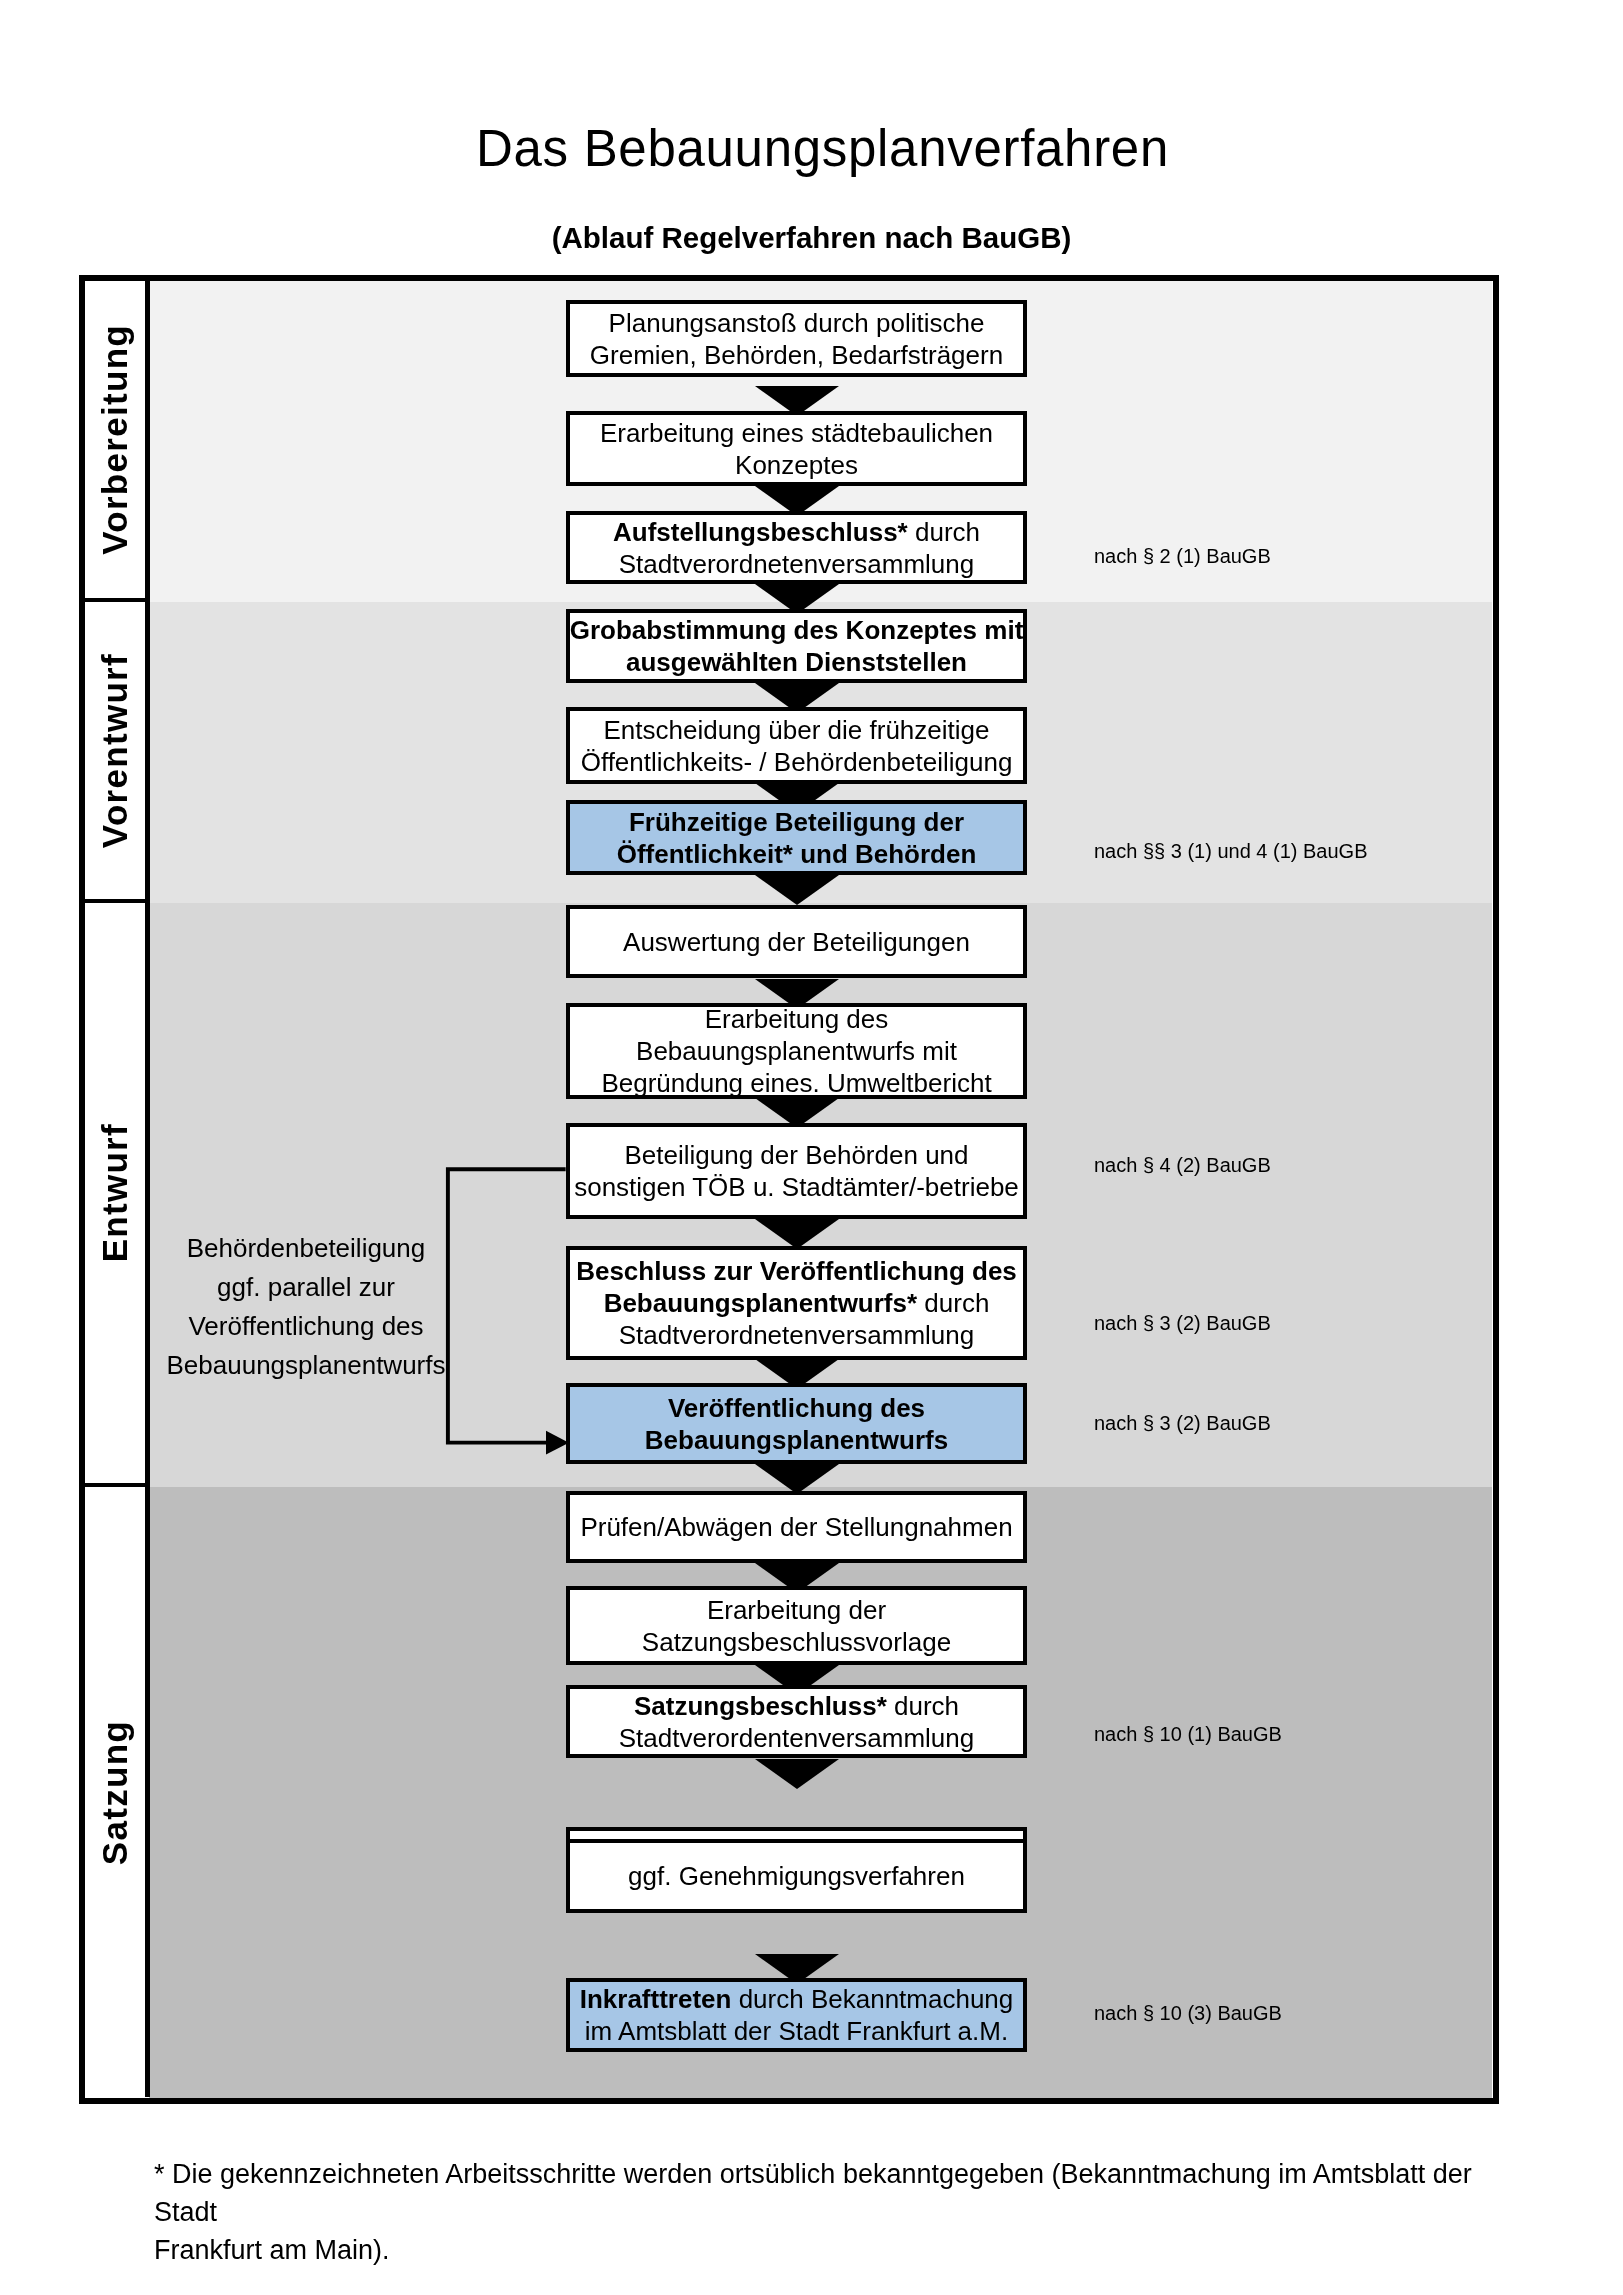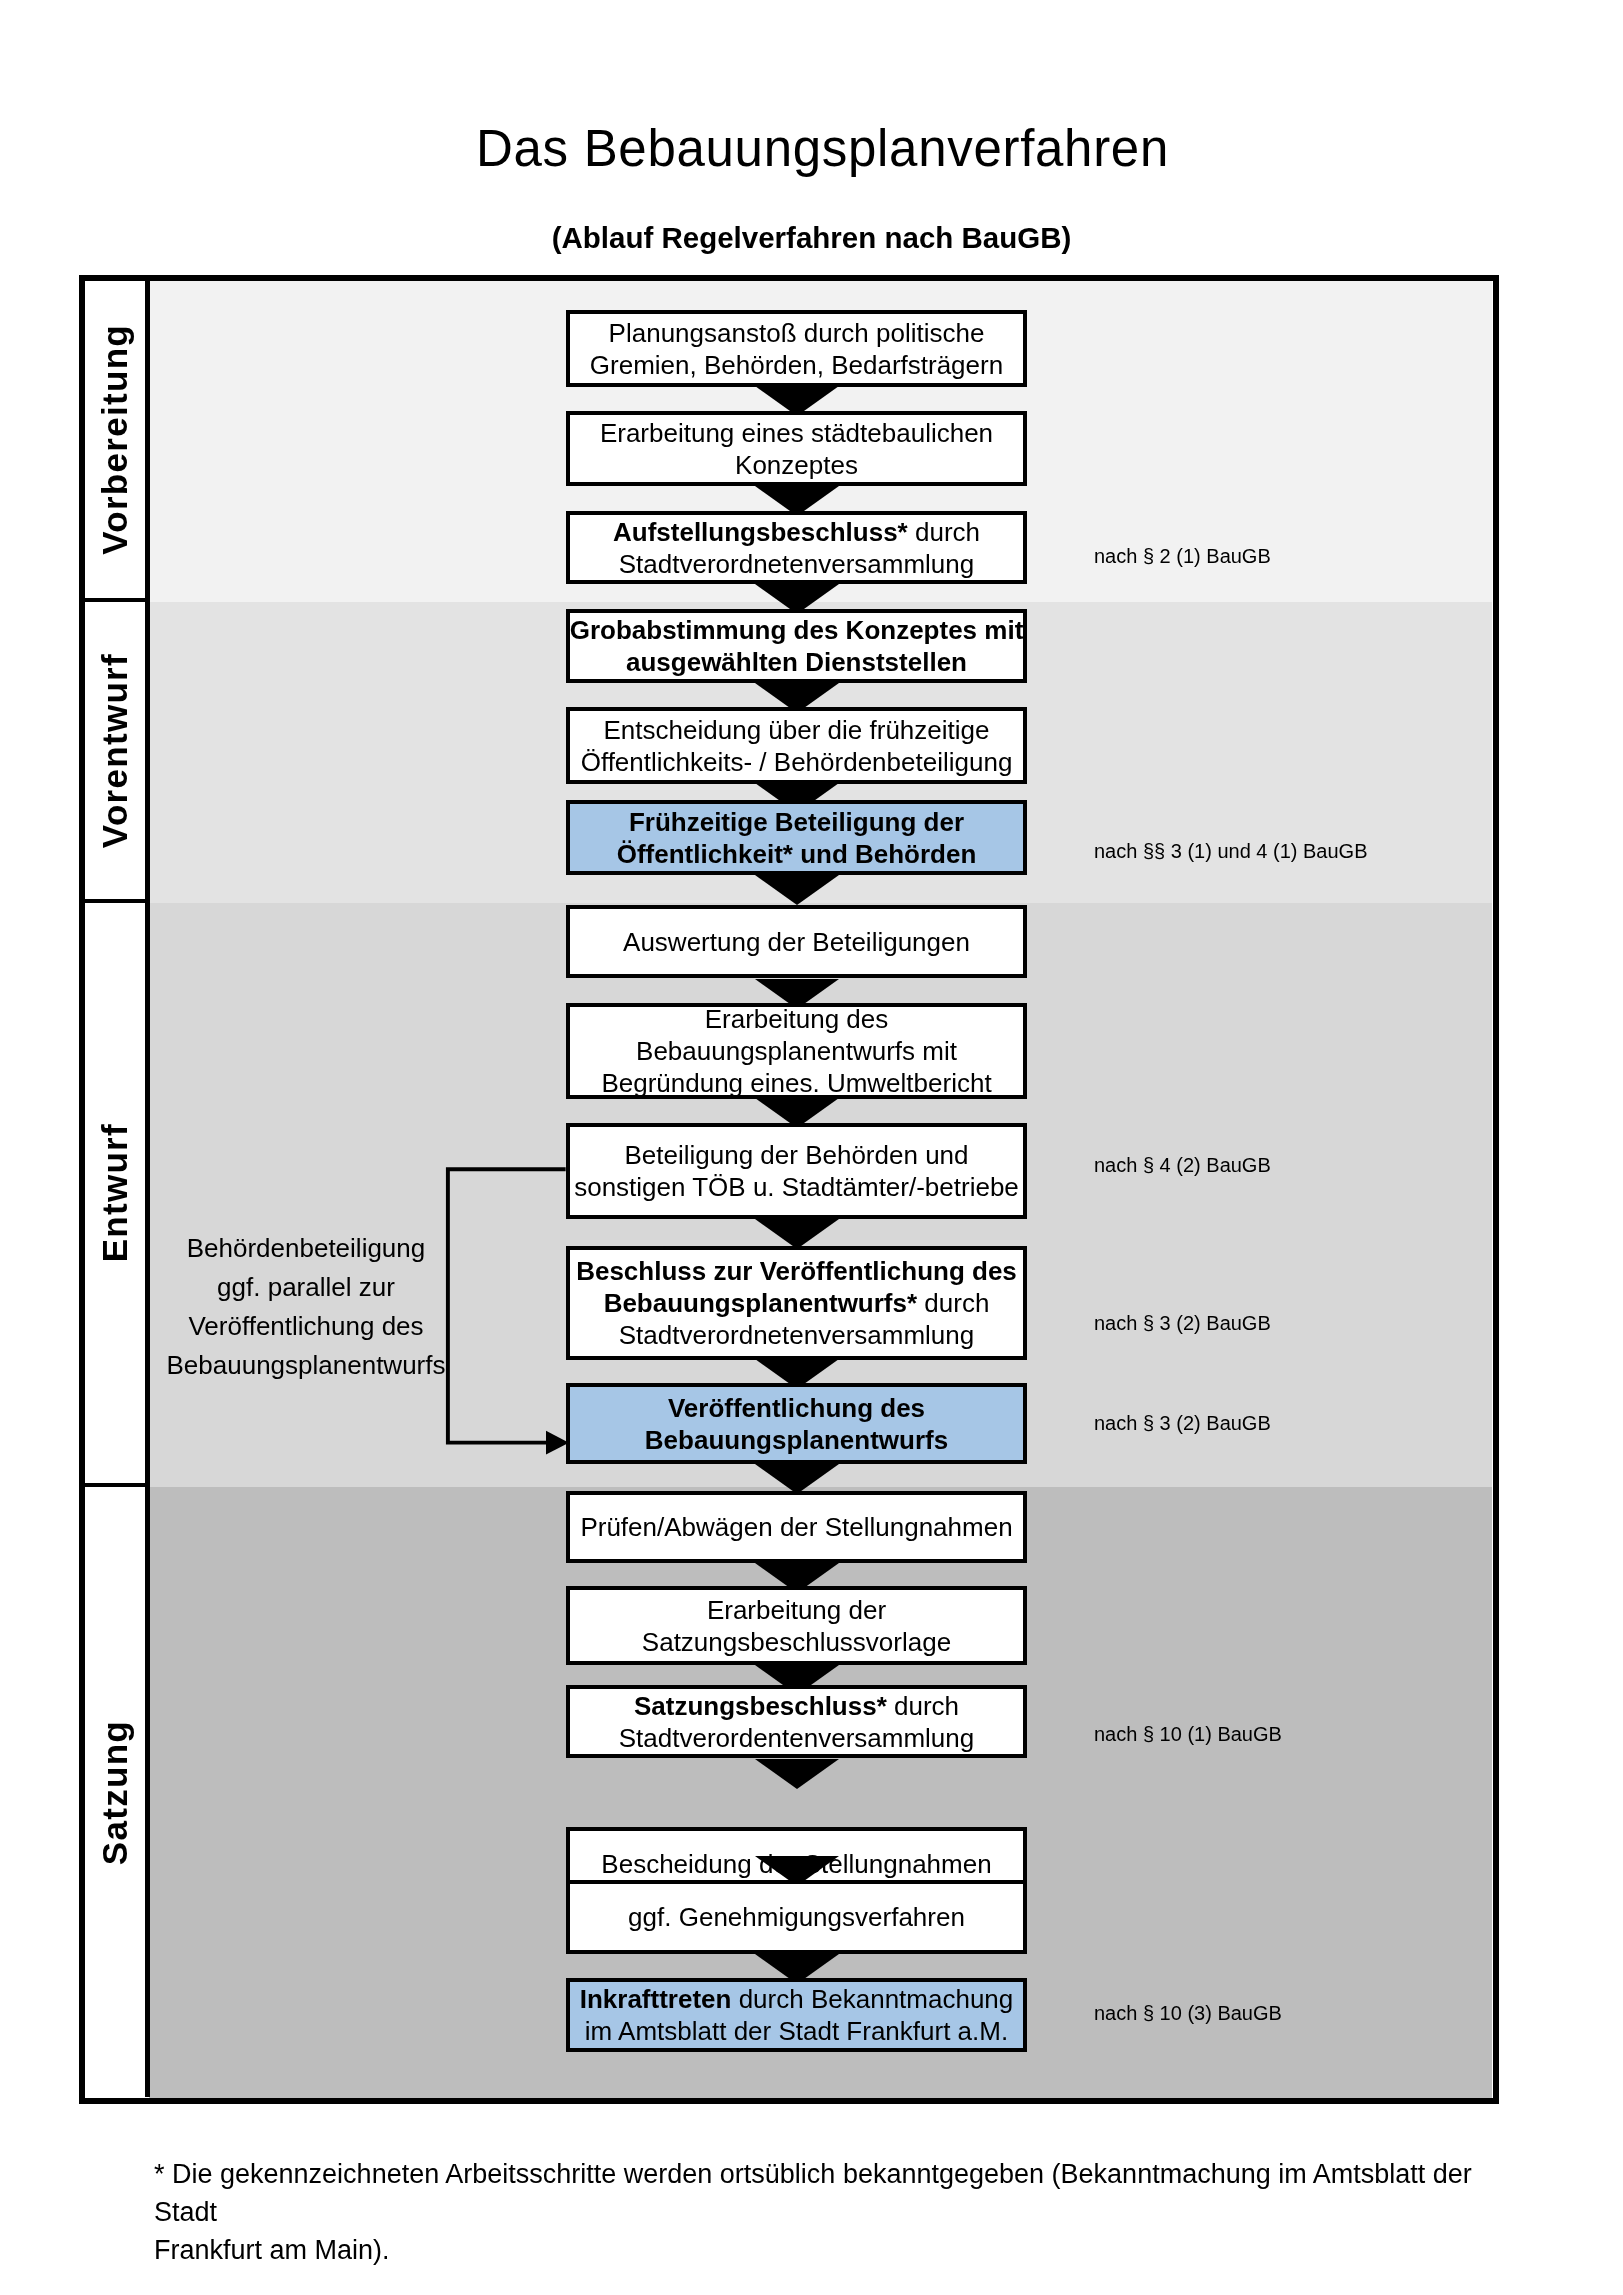--- a/index.html
+++ b/index.html
@@ -31,26 +31,26 @@
   .cell span{writing-mode:vertical-rl;transform:rotate(180deg);
              font-weight:bold;font-size:35px;letter-spacing:1.3px;}
 
   .box{position:absolute;left:566px;width:461px;box-sizing:border-box;
        border:4.6px solid #000;background:#fff;display:flex;flex-direction:column;
        justify-content:center;align-items:center;text-align:center;
        font-size:26px;line-height:32px;}
   .box .ln{white-space:nowrap;}
   .hl{background:#a6c6e6;justify-content:center;}
 
-  .b1{top:310px;height:77px;}  .b2{top:411px;height:75px;}  .b3{top:511px;height:73px;}
+  .b1{top:300px;height:77px;}  .b2{top:411px;height:75px;}  .b3{top:511px;height:73px;}
   .b4{top:609px;height:74px;font-weight:bold;}  .b5{top:707px;height:77px;} .b6{top:800px;height:75px;}
   .b7{top:905px;height:73px;text-align:center;} .b8{top:1003px;height:96px;} .b9{top:1123px;height:96px;}
   .b10{top:1246px;height:114px;}.b11{top:1383px;height:81px;}.b12{top:1491px;height:72px;}
   .b13{top:1586px;height:79px;}.b14{top:1685px;height:73px;}.b15{top:1810px;height:73px;margin-top:17px;}
-  .b16{top:1880px;height:74px;}.b17{top:1978px;height:74px;}
+  .b16{top:1839px;height:74px;}.b17{top:1978px;height:74px;}
 
   .arrow{position:absolute;left:755px;width:0;height:0;
          border-left:42px solid transparent;border-right:42px solid transparent;
          border-top:30px solid #000;}
   .a1{top:386px;}  .a2{top:486px;}  .a3{top:584px;}  .a4{top:683px;}
   .a5{top:783px;} .a6{top:875px;} .a7{top:979px;} .a8{top:1098px;}
   .a9{top:1219px;} .a10{top:1359px;}.a11{top:1464px;}.a12{top:1563px;}
   .a13{top:1665px;}.a14{top:1759px;}.a15{top:1856px;}.a16{top:1954px;}
 
   .ref{position:absolute;left:1094px;font-size:20px;white-space:nowrap;}

